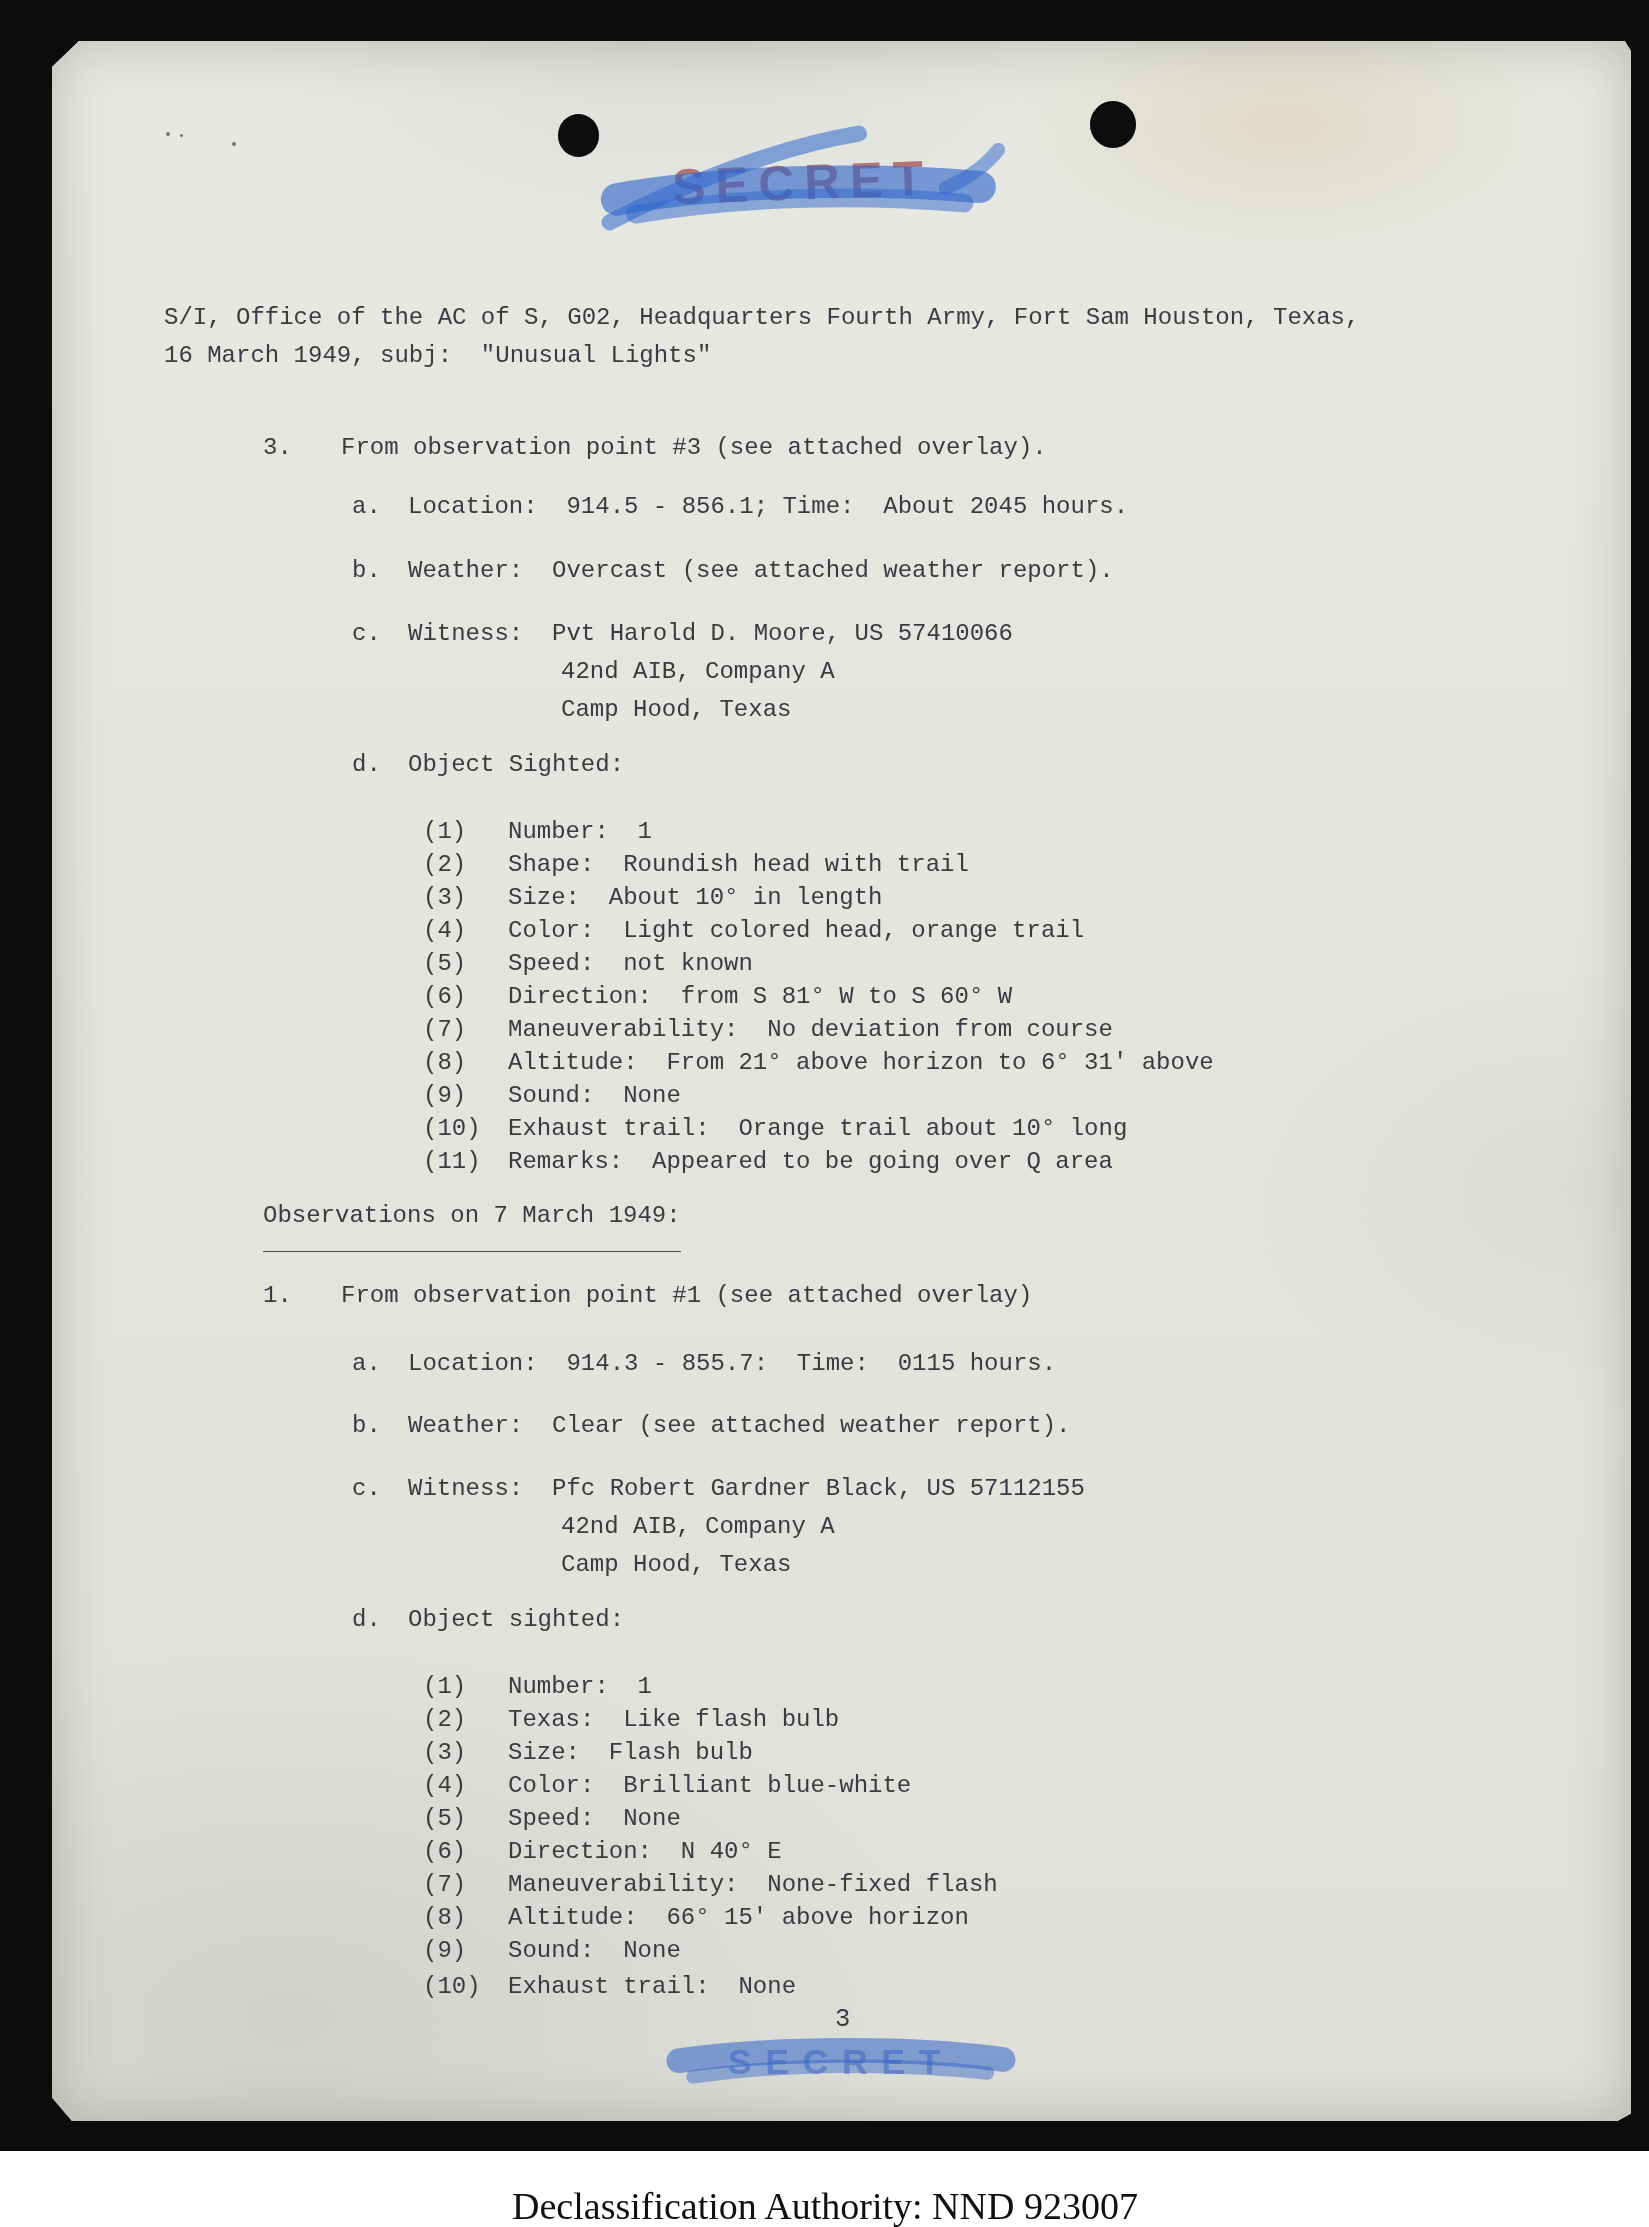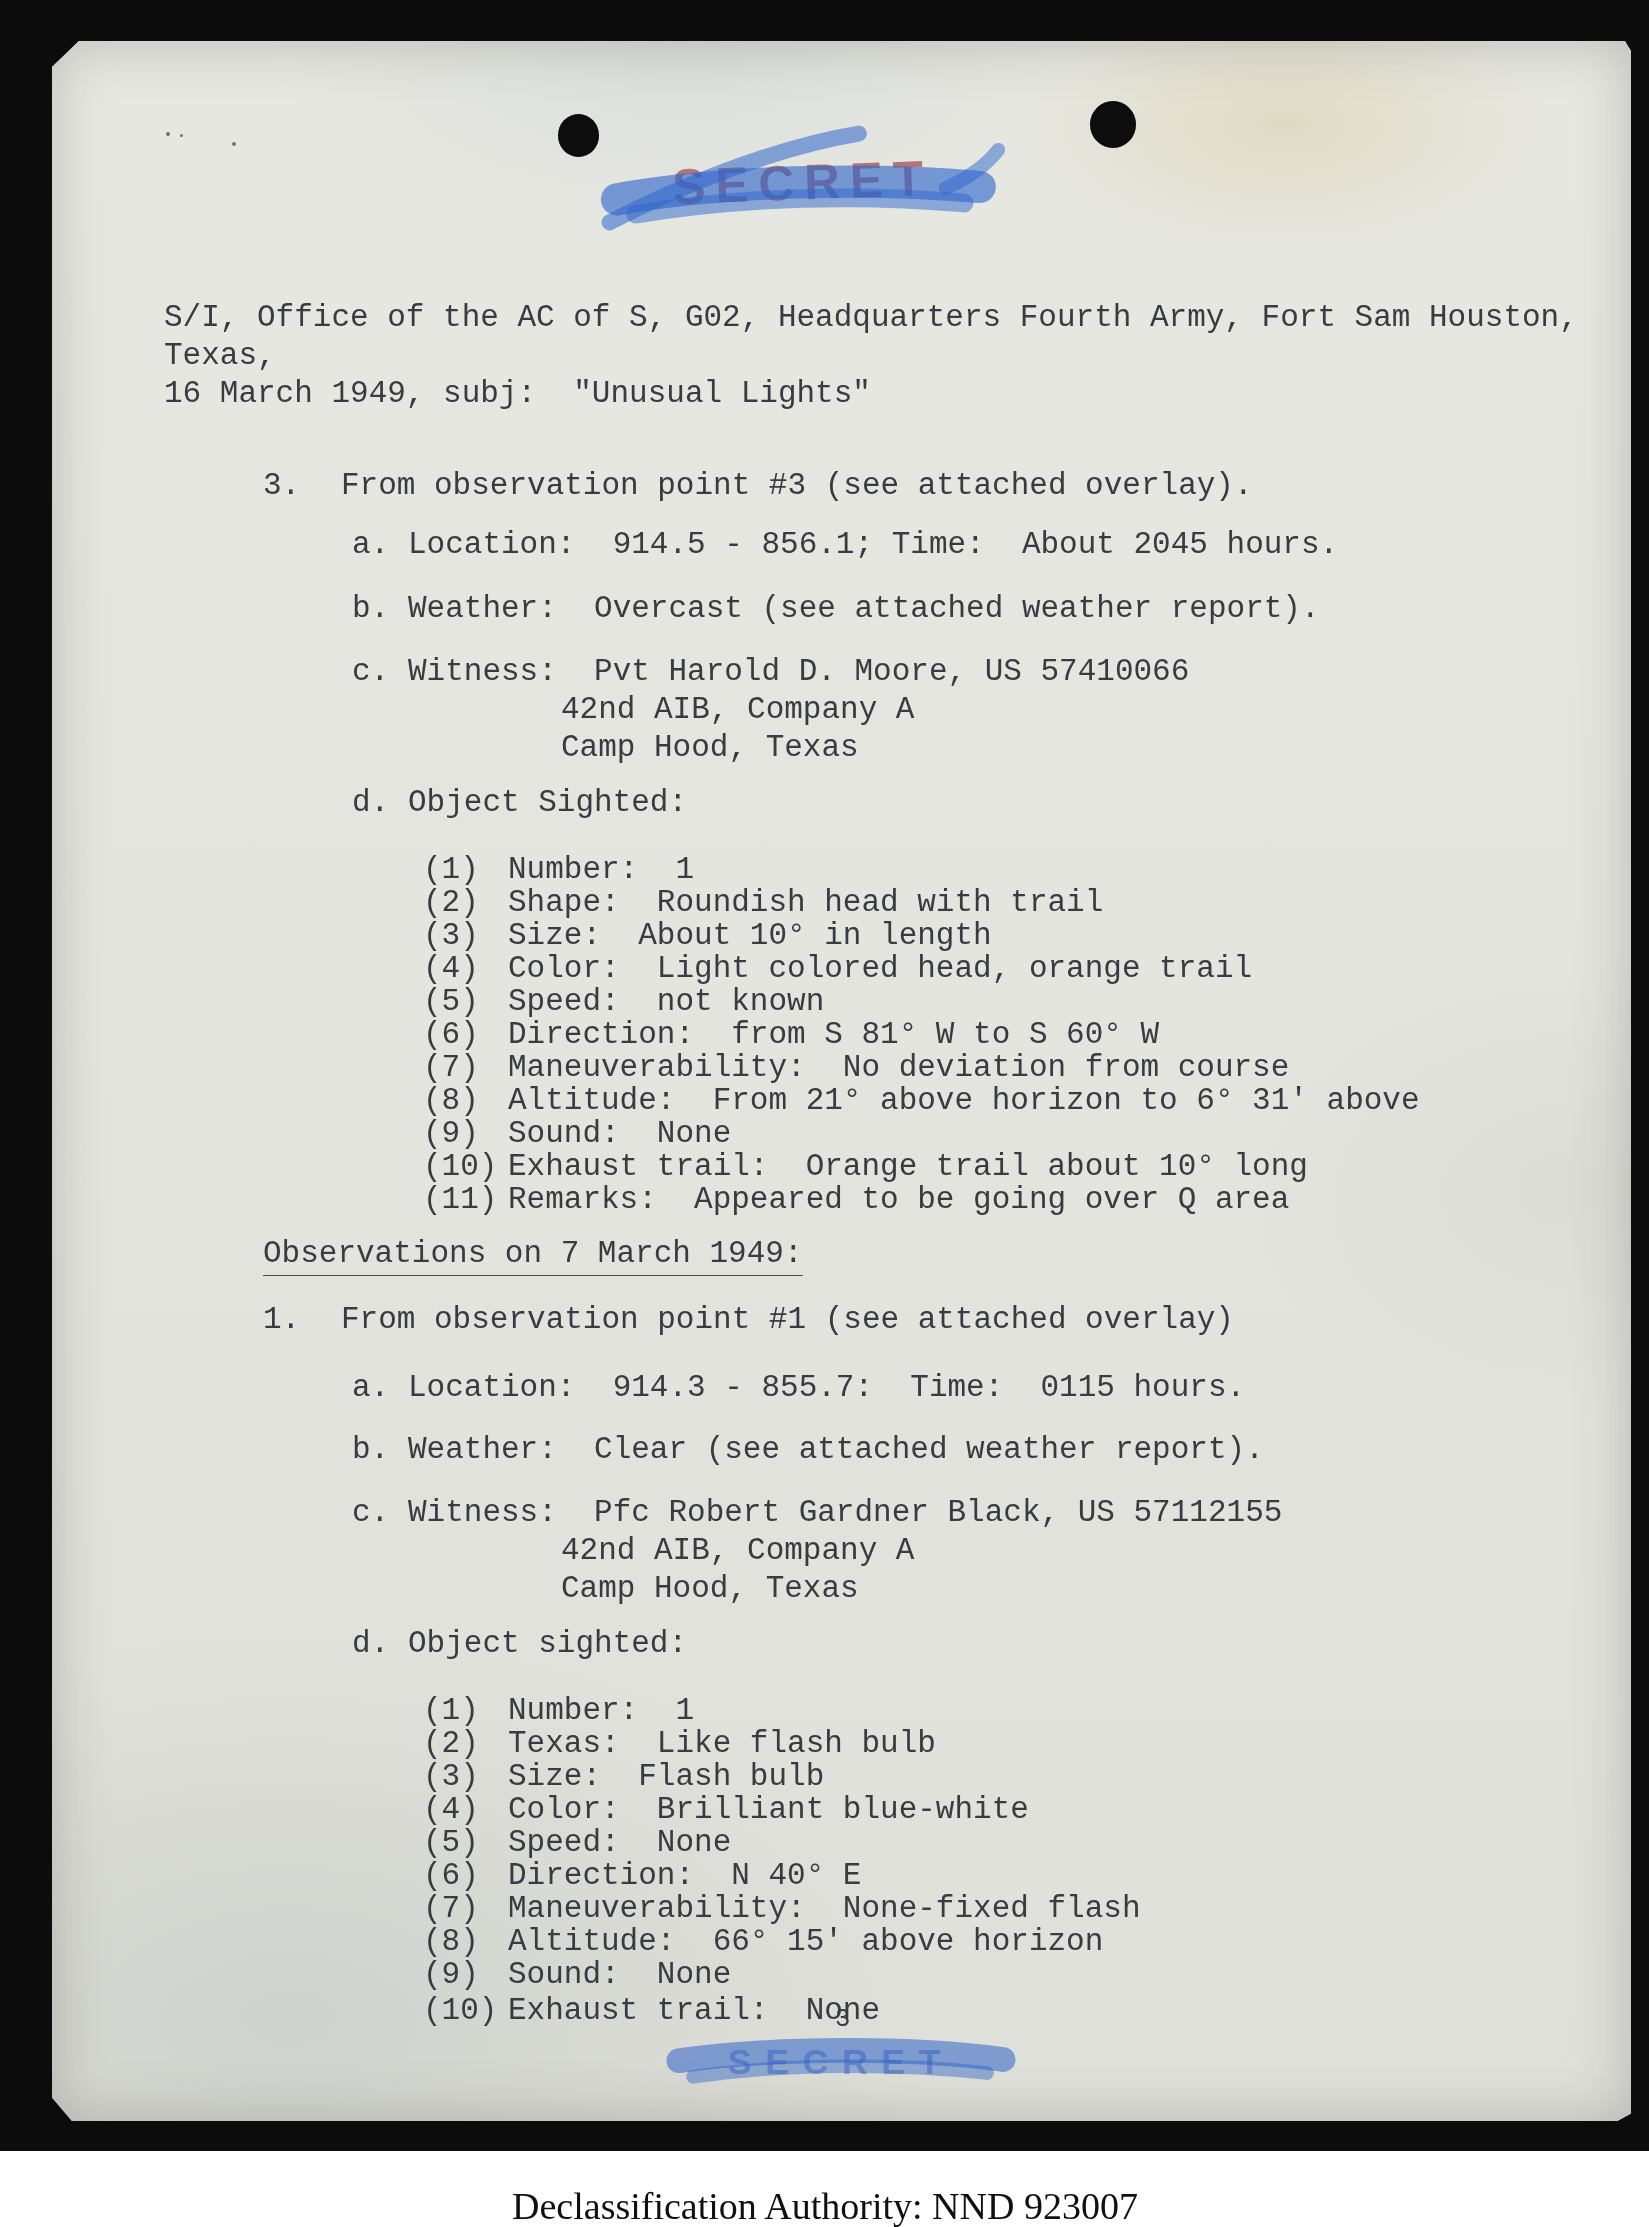--- a/index.html
+++ b/index.html
@@ -14,36 +14,36 @@
            radial-gradient(ellipse 435px 310px at 96% 55%, rgba(150,150,130,0.10), transparent 75%),
            linear-gradient(180deg,#e7e8e2 0%,#e3e4de 55%,#dfe0d9 100%);
          box-shadow:inset 0 0 56px rgba(70,70,62,0.28);
          clip-path:polygon(27px 0, calc(100% - 6.2px) 0, 100% 10px, 100% calc(100% - 7.4px),
                            calc(100% - 13.7px) 100%, 20px 100%, 0 calc(100% - 23.6px), 0 26px);
          color:#3a3b42;}
   .hole{position:absolute;border-radius:50%;background:#0e0e0e;box-shadow:0 0 3.7px rgba(0,0,0,0.6) inset;}
   .hole-l{left:506px;top:73px;width:41px;height:43px;}
   .hole-r{left:1038px;top:60px;width:46px;height:47px;}
   .dot{position:absolute;border-radius:50%;background:#4a4a50;opacity:0.75;}
-  .content{position:absolute;left:0;top:0;right:0;font-size:31px;line-height:38px;}
+  .content{position:absolute;left:0;top:0;right:0;font-size:24px;line-height:38px;}
   .t{white-space:pre-wrap;}
   .hdr{margin:258px 0 0 112px;}
   .sec-head{display:grid;grid-template-columns:78px 1fr;margin-left:211px;margin-top:54px;}
   .sec-head.s1{margin-top:25.5px;}
   .item{display:grid;grid-template-columns:56px 1fr;margin-left:300px;}
   .m-a{margin-top:21px;} .m-a2{margin-top:30px;}
   .m-b{margin-top:25.5px;} .m-b2{margin-top:23.6px;}
   .m-c{margin-top:25.5px;}
   .m-d{margin-top:17px;}
   .cont-lines{padding-left:153px;}
   .details{margin-left:371px;margin-top:31px;line-height:33px;}
   .drow{display:grid;grid-template-columns:85px 1fr;}
   .drow.gap-sm{margin-top:3.1px;}
   .obs-head{margin-left:211px;margin-top:18.6px;}
-  .obs-head .u{display:inline-block;border-bottom:1.9px solid rgba(58,59,66,0.9);padding-bottom:2px;}
+  .obs-head .u{display:inline-block;border-bottom:1.9px solid rgba(58,59,66,0.9);padding-bottom:16px;}
   .page-num{position:absolute;left:783px;top:1960px;font-size:25.5px;line-height:38px;}
   .stamp-top{position:absolute;left:546px;top:79px;width:410px;height:124px;}
   .stamp-bottom{position:absolute;left:612px;top:1984px;width:354px;height:74px;}
   .footer{position:absolute;left:0;top:2151px;width:1650px;height:77px;background:#ffffff;
           display:flex;align-items:flex-end;justify-content:center;}
   .footer-text{font-family:"Liberation Serif","DejaVu Serif",serif;font-size:38px;color:#101010;}
 </style>
 </head>
 <body>
 

